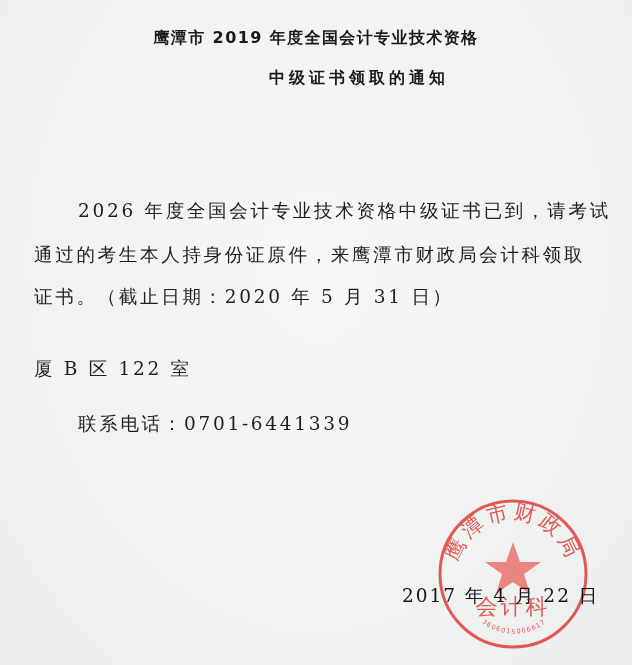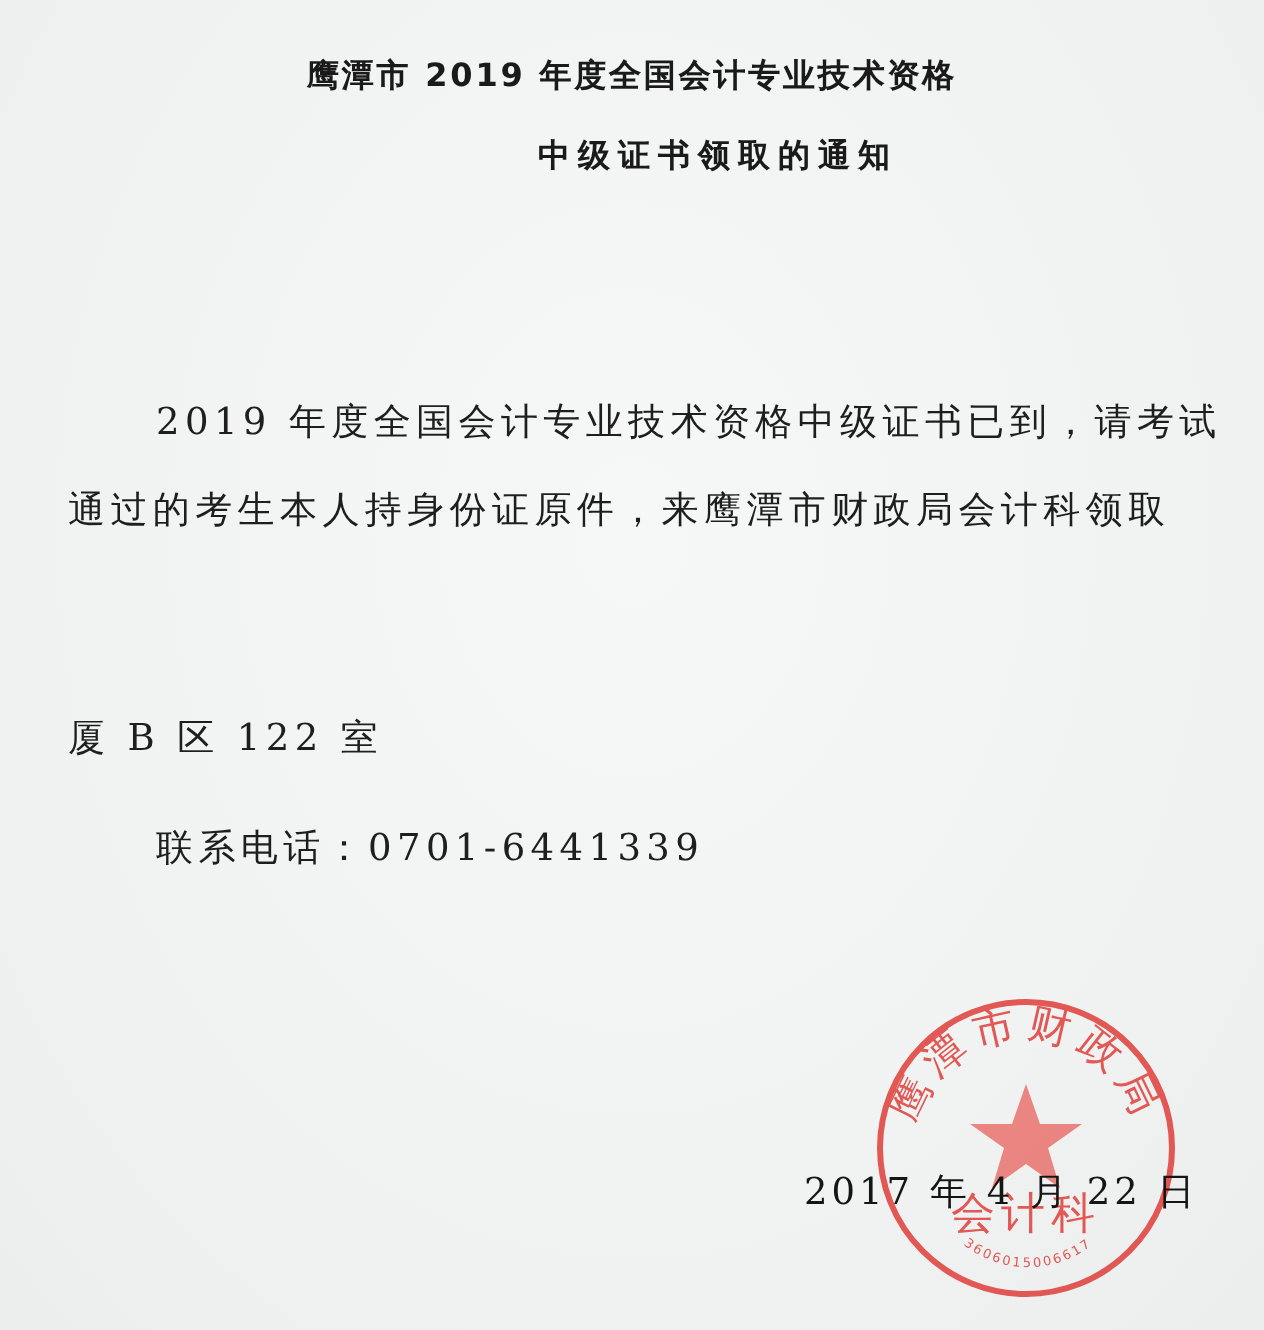--- a/index.html
+++ b/index.html
@@ -68,22 +68,23 @@
   }
 </style>
 </head>
 <body>
 
 <div class="page">
 
   <div class="title l1">鹰潭市 2019 年度全国会计专业技术资格</div>
   <div class="title l2">中级证书领取的通知</div>
 
-  <div class="para indent" style="top:198px;">2019 年度全国会计专业技术资格中级证书已到，请考试</div>
+  <div class="para indent" style="top:198px;">2026 年度全国会计专业技术资格中级证书已到，请考试</div>
   <div class="para" style="top:242px;">通过的考生本人持身份证原件，来鹰潭市财政局会计科领取</div>
+  <div class="para" style="top:284px;">证书。（截止日期：2020 年 5 月 31 日）</div>
 
   <div class="para" style="top:356px;">厦 B 区 122 室</div>
 
   <div class="para indent" style="top:411px;">联系电话：0701-6441339</div>
 
   <div class="date">2017 年 4 月 22 日</div>
 
   <svg class="stamp" viewBox="0 0 152 152">
     <defs>
       <path id="arcTop" d="M 22,92 A 56,56 0 1,1 130,92"></path>

